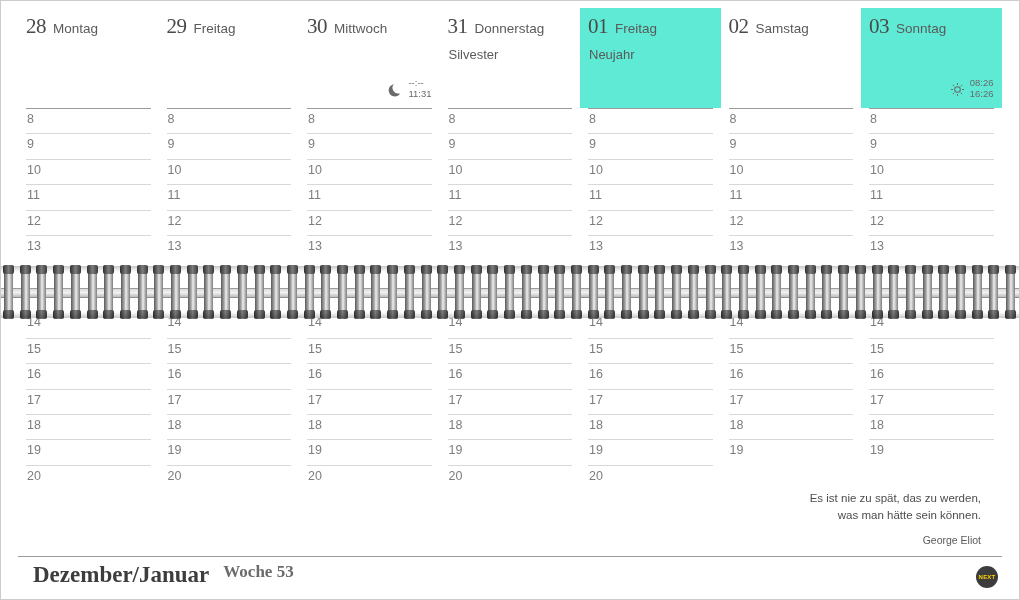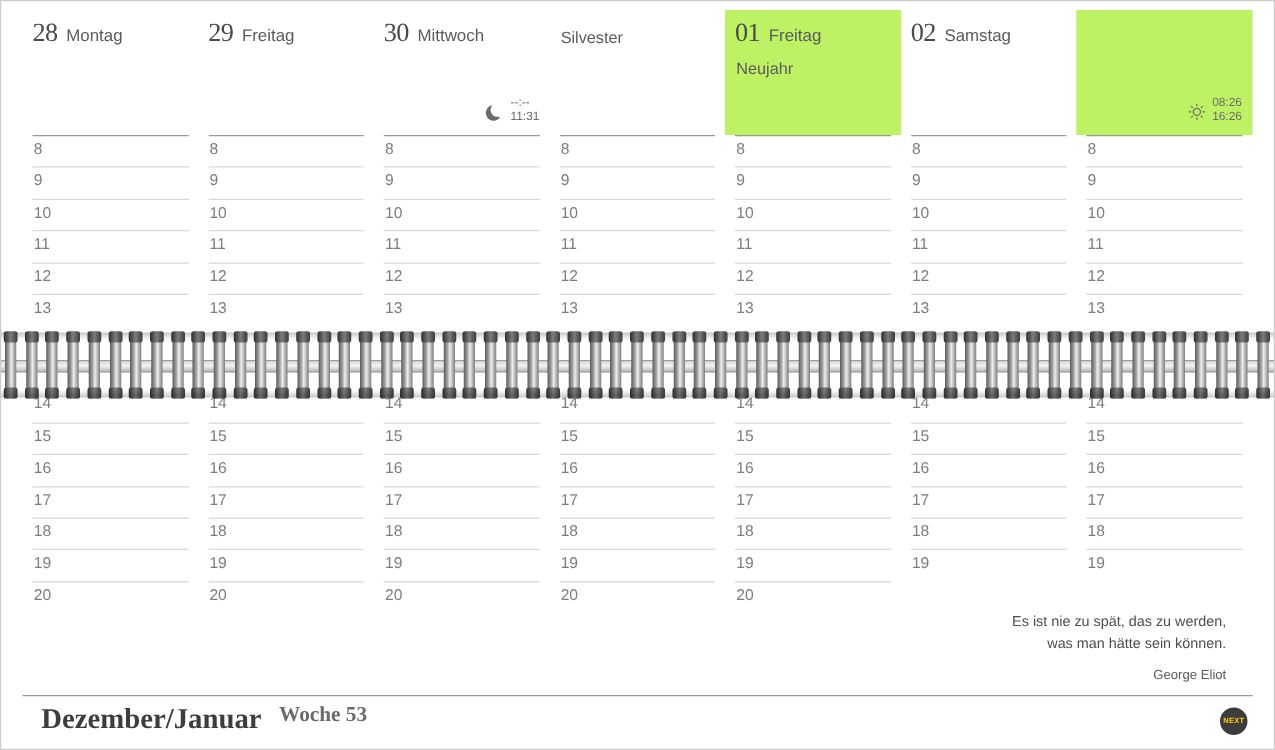--- a/index.html
+++ b/index.html
@@ -35,21 +35,21 @@
     height: 510px;
     display: flex;
   }
   .day {
     width: 140.5px;
     position: relative;
     box-sizing: border-box;
     padding: 0 8px;
   }
   .day.weekend .header-block {
-    background: #bef264;
+    background: #5eead4;
   }
   .header-block {
     height: 100px;
     box-sizing: border-box;
     padding: 6px 8px 0 8px;
     margin: 0 -8px;
     position: relative;
   }
   .dayhead {
     display: flex;
@@ -327,20 +327,24 @@
           <div class="hour-row">15</div>
           <div class="hour-row">16</div>
           <div class="hour-row">17</div>
           <div class="hour-row">18</div>
           <div class="hour-row">19</div>
           <div class="hour-row">20</div>
         </div>
       </div>
       <div class="day">
         <div class="header-block">
+          <div class="dayhead">
+            <span class="daynum">31</span>
+            <span class="dayname">Donnerstag</span>
+          </div>
           <div class="holiday">Silvester</div>
         </div>
         <div class="hours top">
           <div class="hour-row first">8</div>
           <div class="hour-row">9</div>
           <div class="hour-row">10</div>
           <div class="hour-row">11</div>
           <div class="hour-row">12</div>
           <div class="hour-row">13</div>
         </div>
@@ -403,20 +407,24 @@
           <div class="hour-row">15</div>
           <div class="hour-row">16</div>
           <div class="hour-row">17</div>
           <div class="hour-row">18</div>
           <div class="hour-row">19</div>
           <div class="hour-row" style="visibility: hidden;">20</div>
         </div>
       </div>
       <div class="day weekend">
         <div class="header-block">
+          <div class="dayhead">
+            <span class="daynum">03</span>
+            <span class="dayname">Sonntag</span>
+          </div>
           <div class="astro">
             <span class="sun-icon">
               <svg width="15" height="15" viewBox="0 0 16 16">
                 <circle cx="8" cy="8" r="3" fill="none" stroke="#6a6a6a" stroke-width="1.1"></circle>
                 <line x1="12.80" y1="8.00" x2="15.00" y2="8.00" stroke="#6a6a6a" stroke-width="1"></line>
                 <line x1="11.39" y1="11.39" x2="12.95" y2="12.95" stroke="#6a6a6a" stroke-width="1"></line>
                 <line x1="8.00" y1="12.80" x2="8.00" y2="15.00" stroke="#6a6a6a" stroke-width="1"></line>
                 <line x1="4.61" y1="11.39" x2="3.05" y2="12.95" stroke="#6a6a6a" stroke-width="1"></line>
                 <line x1="3.20" y1="8.00" x2="1.00" y2="8.00" stroke="#6a6a6a" stroke-width="1"></line>
                 <line x1="4.61" y1="4.61" x2="3.05" y2="3.05" stroke="#6a6a6a" stroke-width="1"></line>

